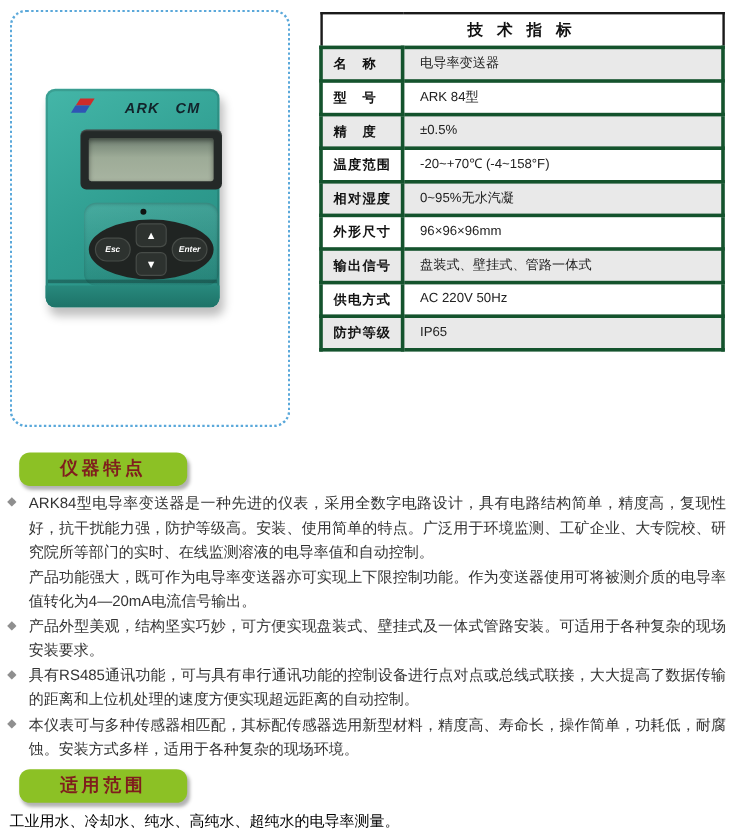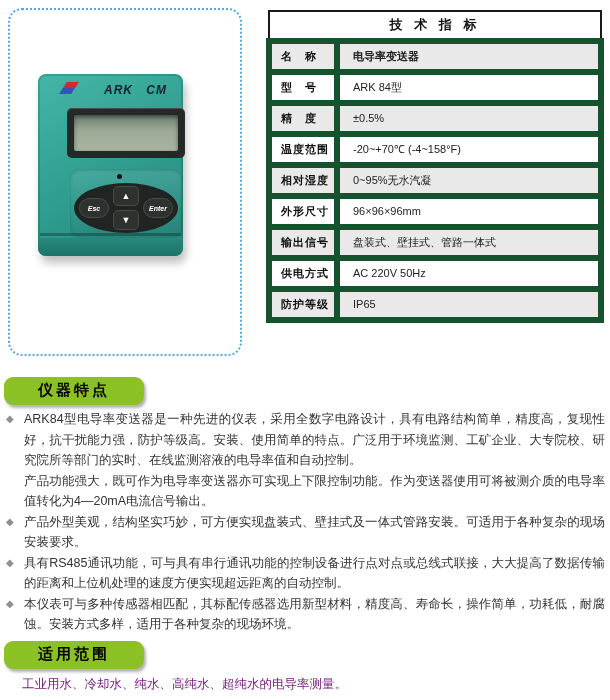--- a/index.html
+++ b/index.html
@@ -61,44 +61,44 @@
     background:linear-gradient(180deg,#28897d,#1d7368); border-radius:0 0 8px 8px;
   }
 
   
   .spec { position:absolute; left:266px; top:10px; width:338px; }
   .spec table { width:100%; border-collapse:collapse; border:2px solid #1a1a1a;padding-left:48px; }
   .spec th {
     border:1px solid #1a1a1a; font-size:13px; font-weight:bold; color:#111;
     letter-spacing:4px; text-align:center; padding:4px 0;
   }
-  .spec td { border:6px solid #14532d; font-size:11px; color:#222; vertical-align:middle; }
+  .spec td { border:3px solid #14532d; font-size:11px; color:#222; vertical-align:middle; }
   .spec td.lab { width:68px; font-weight:bold; padding:4px 3px 4px 9px; letter-spacing:1px; color:#111; }
   .spec td.val { padding:4px 5px 4px 13px; white-space:pre-line; line-height:17px; }
   .spec tbody tr:nth-child(odd) { background:#e9e9e9; }
-  .spec tbody tr:first-child td.val { font-weight:bold; }
+  .spec tbody tr:first-child td.val { font-weight:normal; }
 
   
   .badge {
-    position:absolute; left:4px; display:inline-block;
-    background:#8cc125; color:#000000; font-weight:bold; font-size:15px;
+    position:absolute; left:16px; display:inline-block;
+    background:#8cc125; color:#7f1d1d; font-weight:bold; font-size:15px;
     letter-spacing:3px; padding:4px 34px 5px 34px; border-radius:9px;
     box-shadow:2px 3px 3px rgba(0,0,0,0.3);
     font-family:"Liberation Serif", serif;
   }
   .badge-features { top:377px; }
   .badge-scope { top:641px; }
 
   
   .features-list { position:absolute; left:6px; top:409px; width:599px; font-size:12.5px; line-height:20.5px; color:#333; }
   .feat { display:flex; }
   .feat .diamond { flex:0 0 18px; color:#8f8f8f; font-size:10px; line-height:20.5px; }
   .feat .txt { flex:1; text-align:justify; }
 
-  .scope-text { position:absolute; left:22px; top:676px; font-size:12.5px; color:#701a75; }
+  .scope-text { position:absolute; left:8px; top:676px; font-size:12.5px; color:#000000; }
 </style>
 </head>
 <body>
 
 <div class="page">
 
   <div class="photo-box">
     <div class="device">
       <div class="logo">
         <div class="red"></div>

